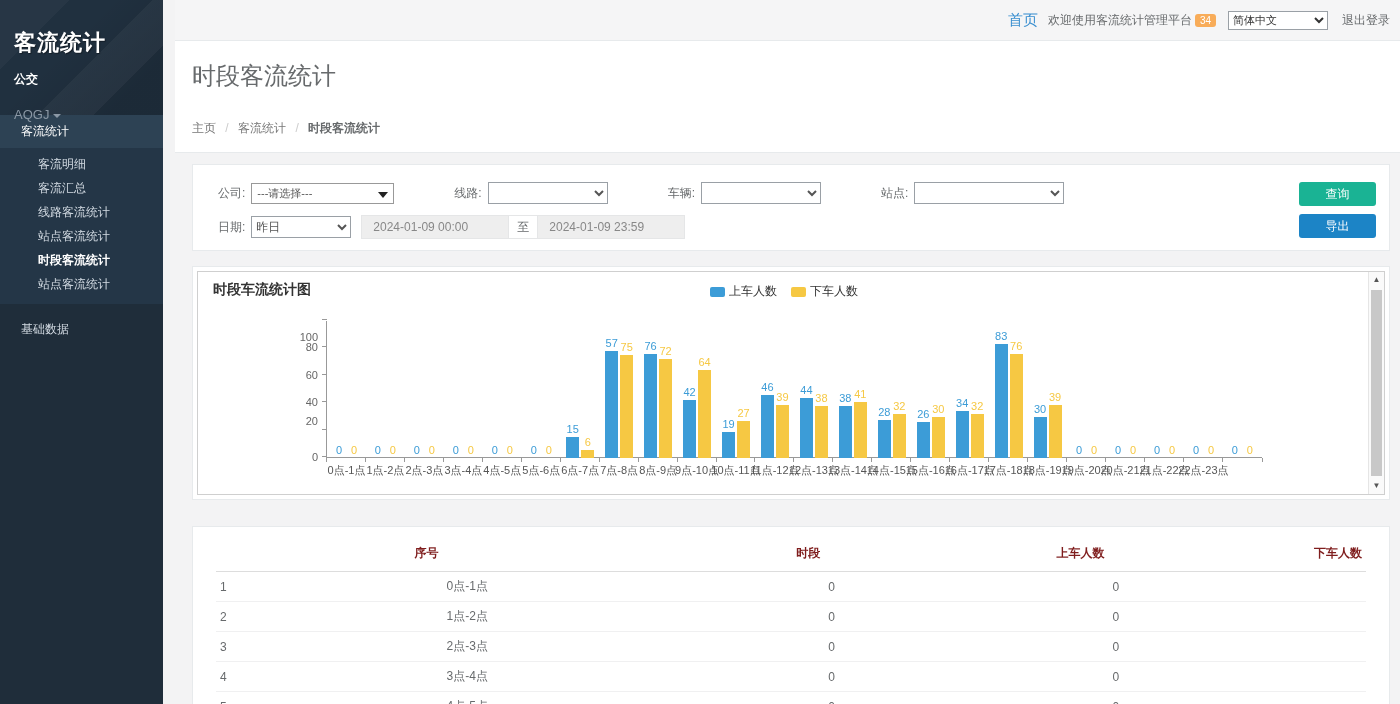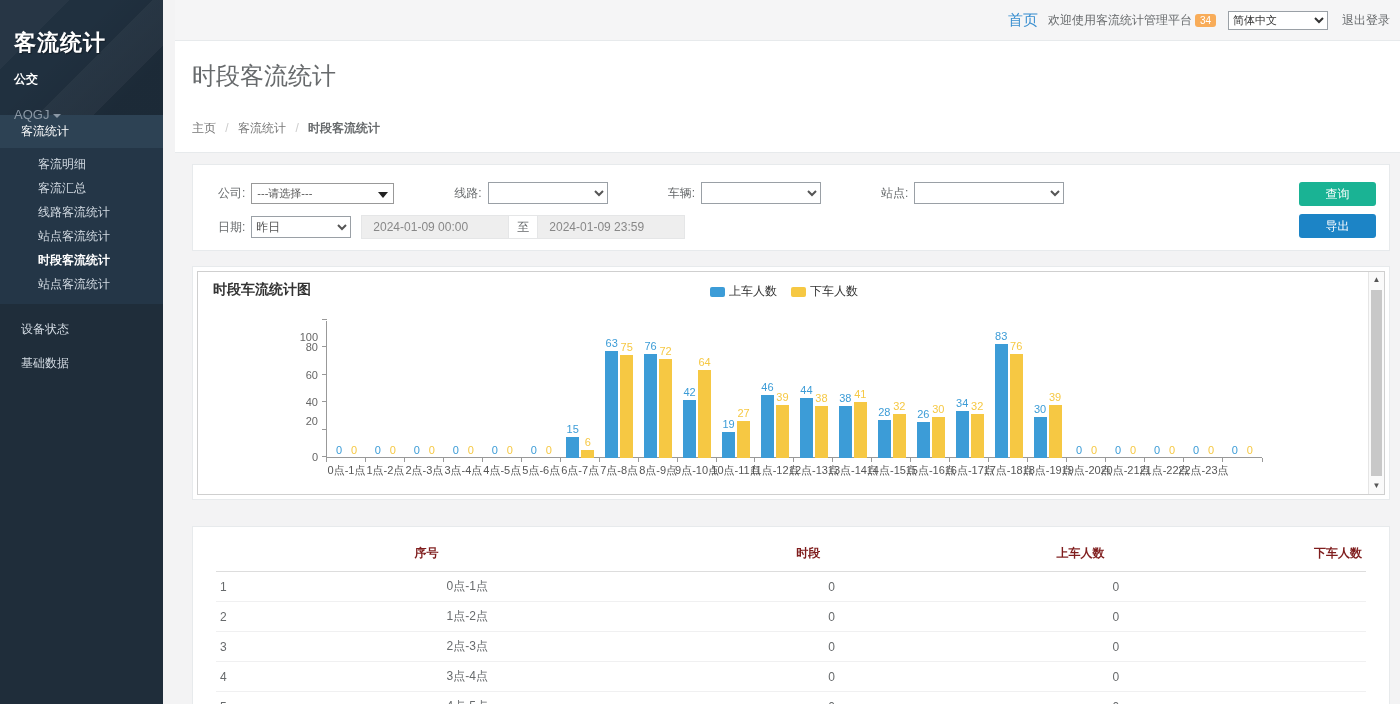--- a/index.html
+++ b/index.html
@@ -116,21 +116,20 @@
       <ul class="nav-sub" id="nav-sub">
           <li>客流明细</li>
           <li>客流汇总</li>
           <li>线路客流统计</li>
           <li>站点客流统计</li>
           <li class="active">时段客流统计</li>
           <li>站点客流统计</li>
         </ul>
     </div>
     <ul class="nav-items" id="nav-items">
-        <li>设备状态</li>
         <li>基础数据</li>
       </ul>
   </nav>
 </aside>
 
 <div class="main">
 
   <header class="topbar">
     <span class="home-link">首页</span>
     <span class="welcome">欢迎使用客流统计管理平台</span>
@@ -277,21 +276,21 @@
                   <div class="bar" style="height: 20.55px; background: rgb(60, 156, 215);"></div>
                 </div>
                 <div class="barcol">
                   <span class="bval" style="color: rgb(246, 200, 67);">6</span>
                   <div class="bar" style="height: 8.22px; background: rgb(246, 200, 67);"></div>
                 </div>
                 <div class="xlabel">6点-7点</div>
               </div>
               <div class="cgroup">
                 <div class="barcol">
-                  <span class="bval" style="color: rgb(60, 156, 215);">63</span>
+                  <span class="bval" style="color: rgb(60, 156, 215);">57</span>
                   <div class="bar" style="height: 106.86px; background: rgb(60, 156, 215);"></div>
                 </div>
                 <div class="barcol">
                   <span class="bval" style="color: rgb(246, 200, 67);">75</span>
                   <div class="bar" style="height: 102.75px; background: rgb(246, 200, 67);"></div>
                 </div>
                 <div class="xlabel">7点-8点</div>
               </div>
               <div class="cgroup">
                 <div class="barcol">

